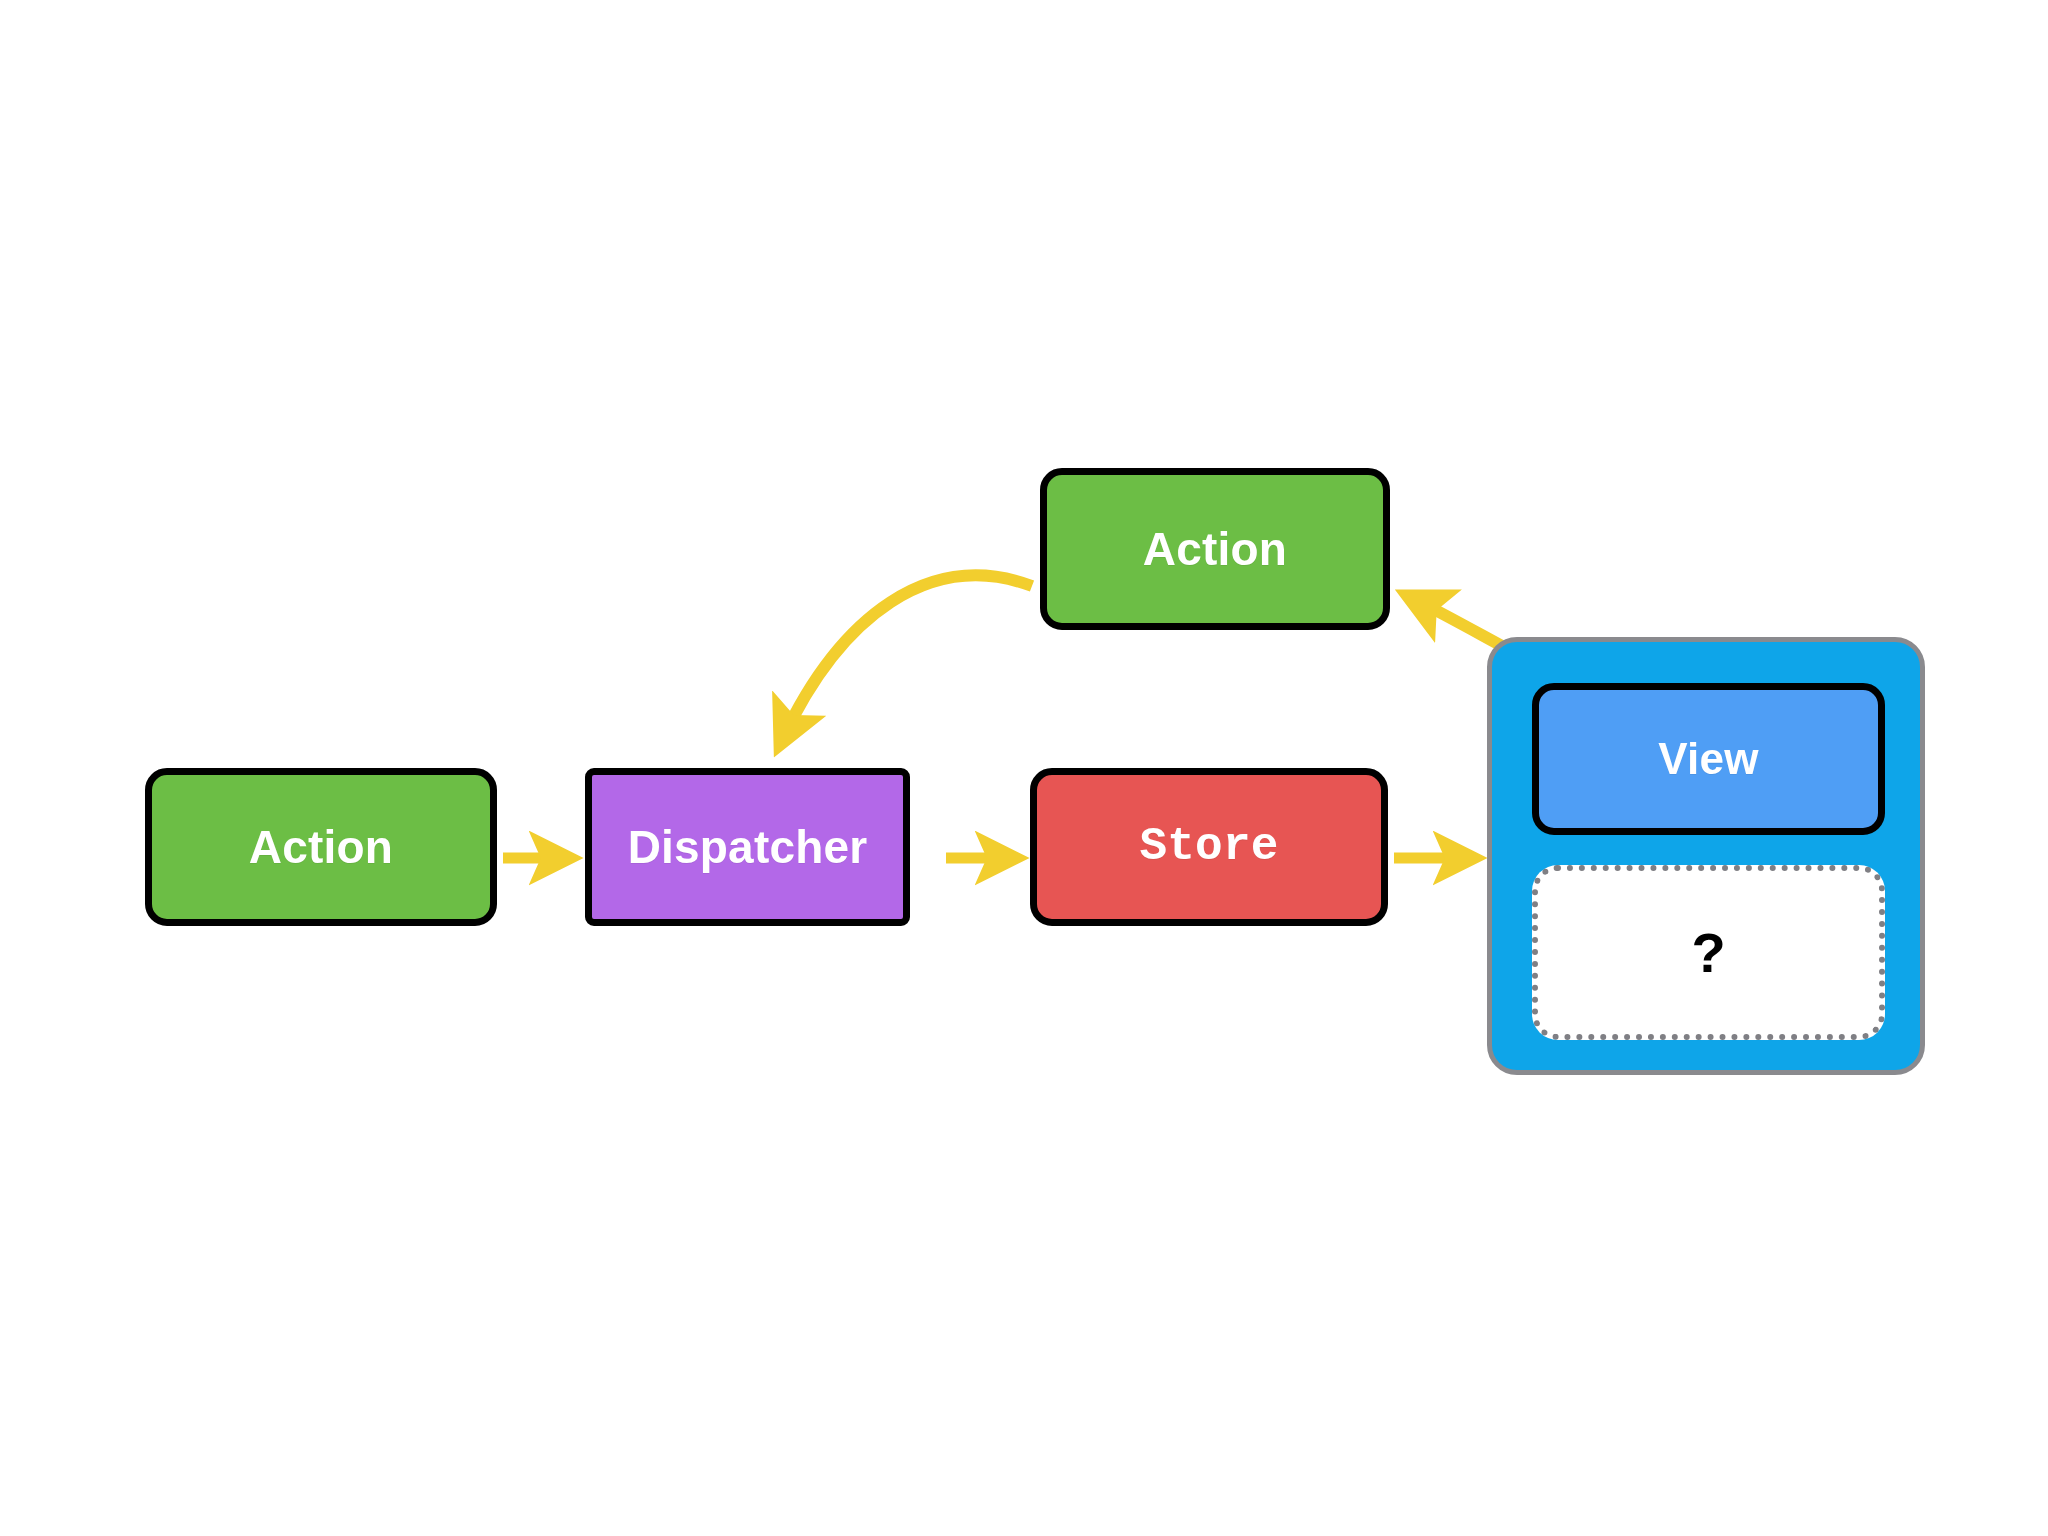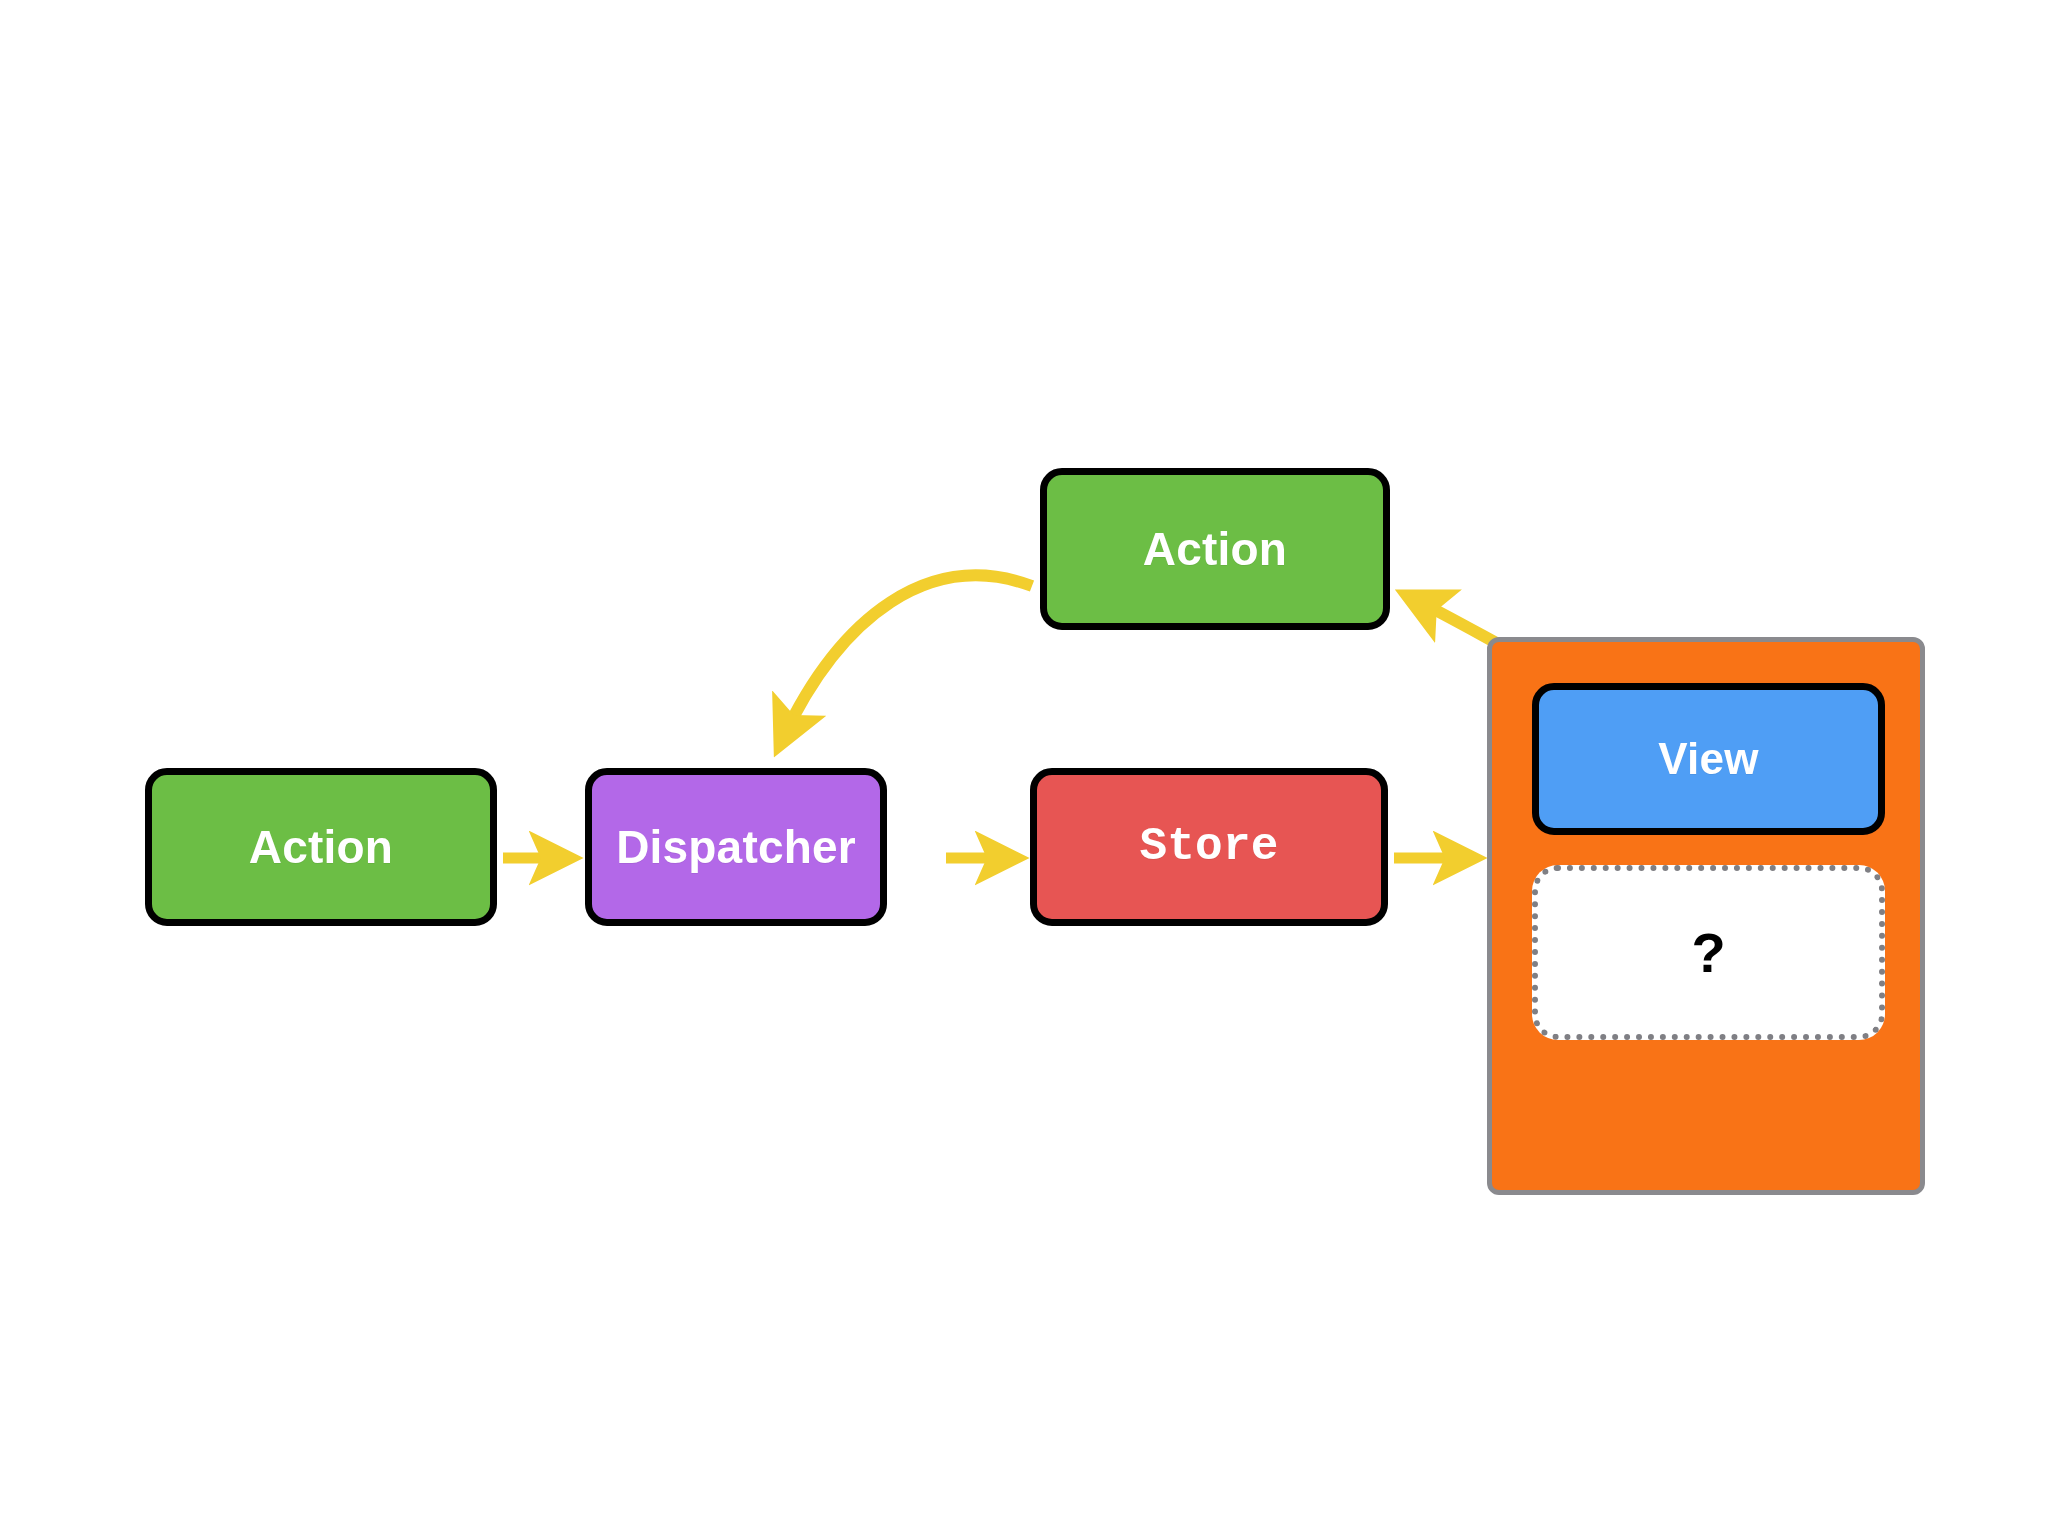--- a/index.html
+++ b/index.html
@@ -33,40 +33,40 @@
   .node-dispatcher  { background: #B368E8; }
   .node-store       { background: #E75553; }
   .node-view        { background: #4F9EF5; }
 
   
   #node-action-left {
     left: 145px; top: 768px; width: 352px; height: 158px;
   }
   
   #node-dispatcher {
-    left: 585px; top: 768px; width: 302px; height: 158px;
+    left: 585px; top: 768px; width: 325px; height: 158px; border-radius: 9px;
   }
   
   #node-store {
     left: 1030px; top: 768px; width: 358px; height: 158px; font-family: Liberation Mono, monospace;
   }
   
   #node-action-top {
     left: 1040px; top: 468px; width: 350px; height: 162px;
   }
 
   
   #view-container {
     position: absolute;
     left: 1487px; top: 637px;
-    width: 438px; height: 558px;
+    width: 438px; height: 438px;
     box-sizing: border-box;
-    background: #f97316;
+    background: #0ea5e9;
     border: 5px solid #8A8A8E;
-    border-radius: 12px;
+    border-radius: 30px;
   }
   #node-view {
     left: 40px; top: 41px; width: 353px; height: 152px;
     font-size: 44px;
   }
   #slot-unknown {
     position: absolute;
     left: 40px; top: 223px; width: 353px; height: 175px;
     box-sizing: border-box;
     border: 6px dotted #7F7F84;

